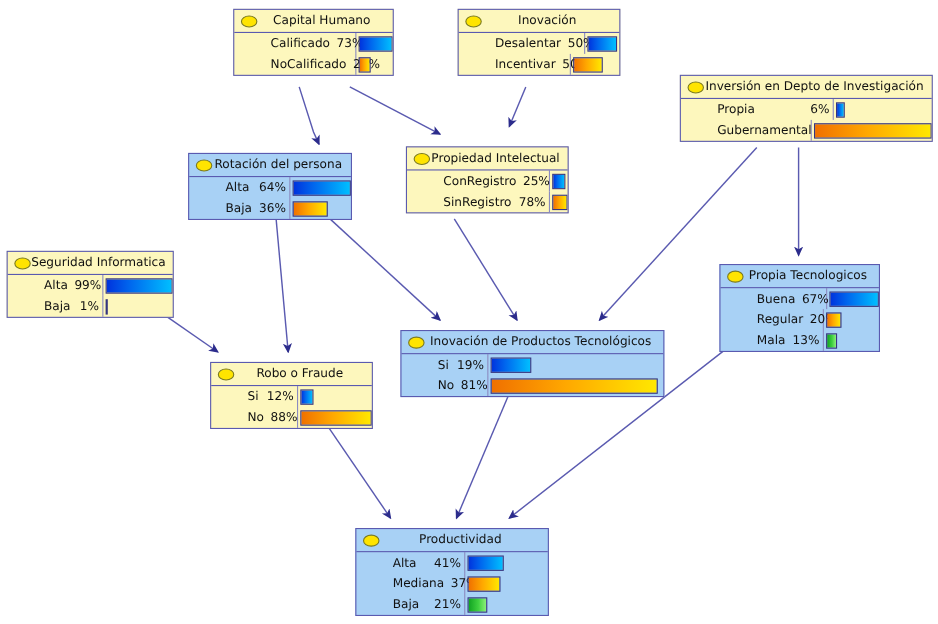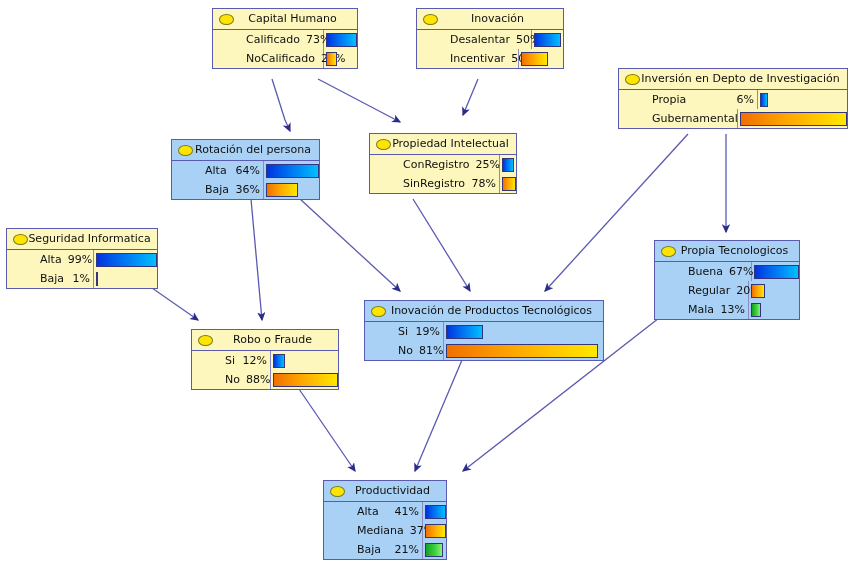--- a/index.html
+++ b/index.html
@@ -365,21 +365,21 @@
             <div class="slabel" style="width: 50px;">
               <span class="nm">No</span>
               <span class="pc">88%</span>
             </div>
             <div class="barwrap">
               <div class="bar orange" style="width: 92px;"></div>
             </div>
           </div>
         </div>
       </div>
-      <div class="node selected" style="left: 323px; top: 480px; width: 124px;">
+      <div class="node selected" style="left: 323px; top: 480px; width: 176px;">
         <div class="node-header">
           <span class="bulb"></span>
           <span class="node-title">Productividad</span>
         </div>
         <div class="node-body">
           <div class="srow">
             <div class="slabel" style="width: 70px;">
               <span class="nm">Alta</span>
               <span class="pc">41%</span>
             </div>

